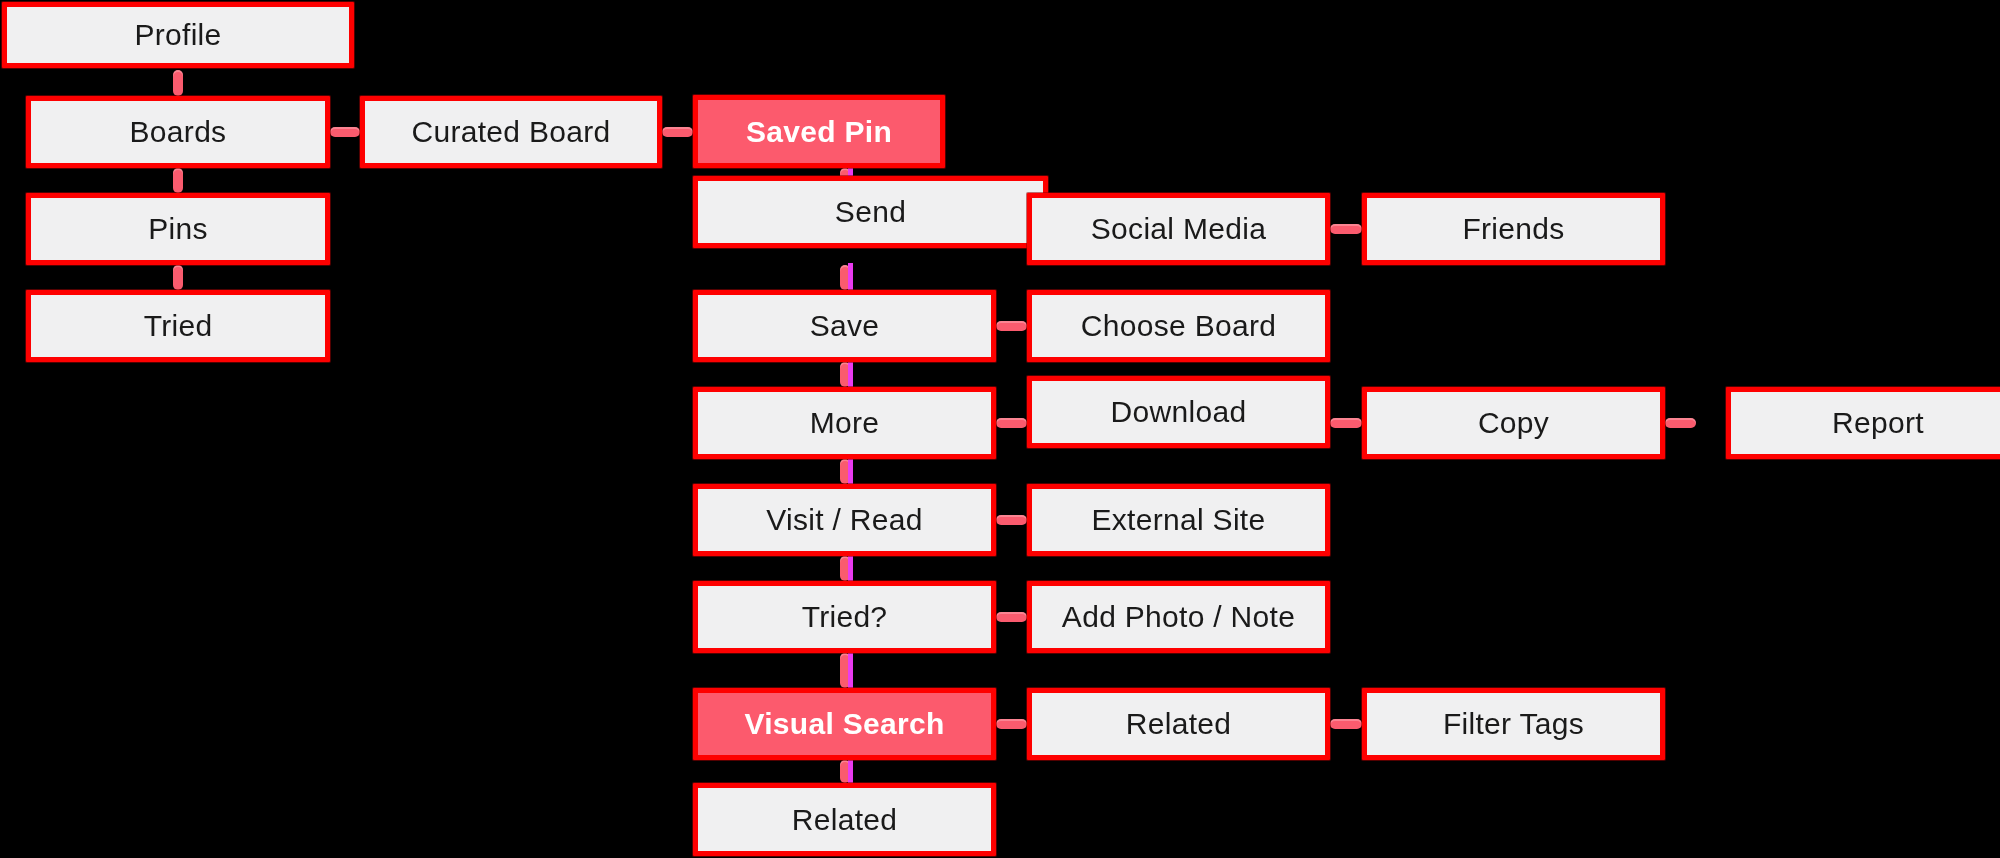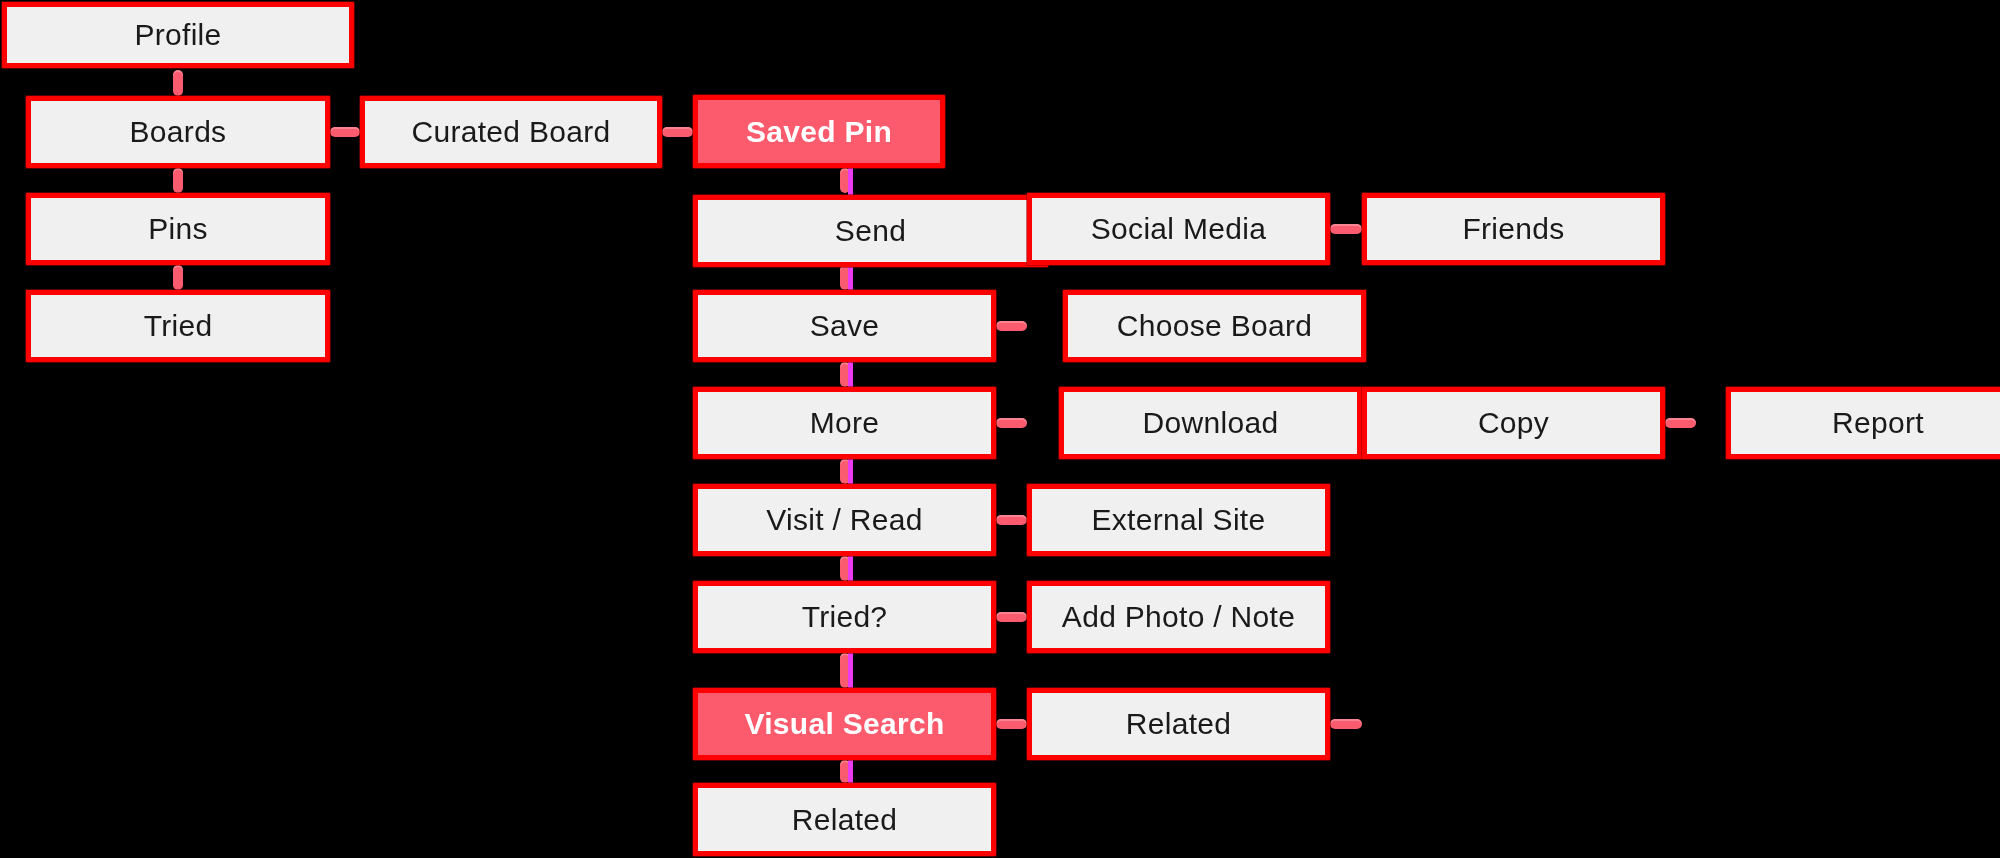--- a/index.html
+++ b/index.html
@@ -102,42 +102,42 @@
     </div>
     <div class="node" style="left: 360px; top: 96px; width: 302px; height: 72px;">
       <span>Curated Board</span>
     </div>
     <div class="node highlight" style="left: 693px; top: 95px; width: 252px; height: 73px;">
       <span>Saved Pin</span>
     </div>
     <div class="node" style="left: 26px; top: 193px; width: 304px; height: 72px; text-align: right;">
       <span>Pins</span>
     </div>
-    <div class="node" style="left: 693px; top: 195px; width: 355px; height: 72px;">
+    <div class="node" style="left: 693px; top: 176px; width: 355px; height: 72px;">
       <span>Send</span>
     </div>
     <div class="node" style="left: 1027px; top: 193px; width: 303px; height: 72px;">
       <span>Social Media</span>
     </div>
     <div class="node" style="left: 26px; top: 290px; width: 304px; height: 72px;">
       <span>Tried</span>
     </div>
     <div class="node" style="left: 1362px; top: 193px; width: 303px; height: 72px;">
       <span>Friends</span>
     </div>
     <div class="node" style="left: 693px; top: 290px; width: 303px; height: 72px;">
       <span>Save</span>
     </div>
-    <div class="node" style="left: 1027px; top: 290px; width: 303px; height: 72px; margin-left: 36px;">
+    <div class="node" style="left: 1027px; top: 290px; width: 303px; height: 72px;">
       <span>Choose Board</span>
     </div>
     <div class="node" style="left: 693px; top: 387px; width: 303px; height: 72px;">
       <span>More</span>
     </div>
-    <div class="node" style="left: 1027px; top: 387px; width: 303px; height: 72px; margin-left: 32px;">
+    <div class="node" style="left: 1027px; top: 376px; width: 303px; height: 72px;">
       <span>Download</span>
     </div>
     <div class="node" style="left: 1362px; top: 387px; width: 303px; height: 72px;">
       <span>Copy</span>
     </div>
     <div class="node" style="left: 1696px; top: 387px; width: 304px; height: 72px; margin-left: 30px;">
       <span>Report</span>
     </div>
     <div class="node" style="left: 693px; top: 484px; width: 303px; height: 72px;">
       <span>Visit / Read</span>
@@ -150,16 +150,19 @@
     </div>
     <div class="node" style="left: 1027px; top: 581px; width: 303px; height: 72px;">
       <span>Add Photo / Note</span>
     </div>
     <div class="node highlight" style="left: 693px; top: 688px; width: 303px; height: 72px;">
       <span>Visual Search</span>
     </div>
     <div class="node" style="left: 1027px; top: 688px; width: 303px; height: 72px;">
       <span>Related</span>
     </div>
+    <div class="node" style="left: 1362px; top: 688px; width: 303px; height: 72px;">
+      <span>Filter Tags</span>
+    </div>
     <div class="node" style="left: 693px; top: 783px; width: 303px; height: 73px;">
       <span>Related</span>
     </div>
   </div>
 
 </body></html>

